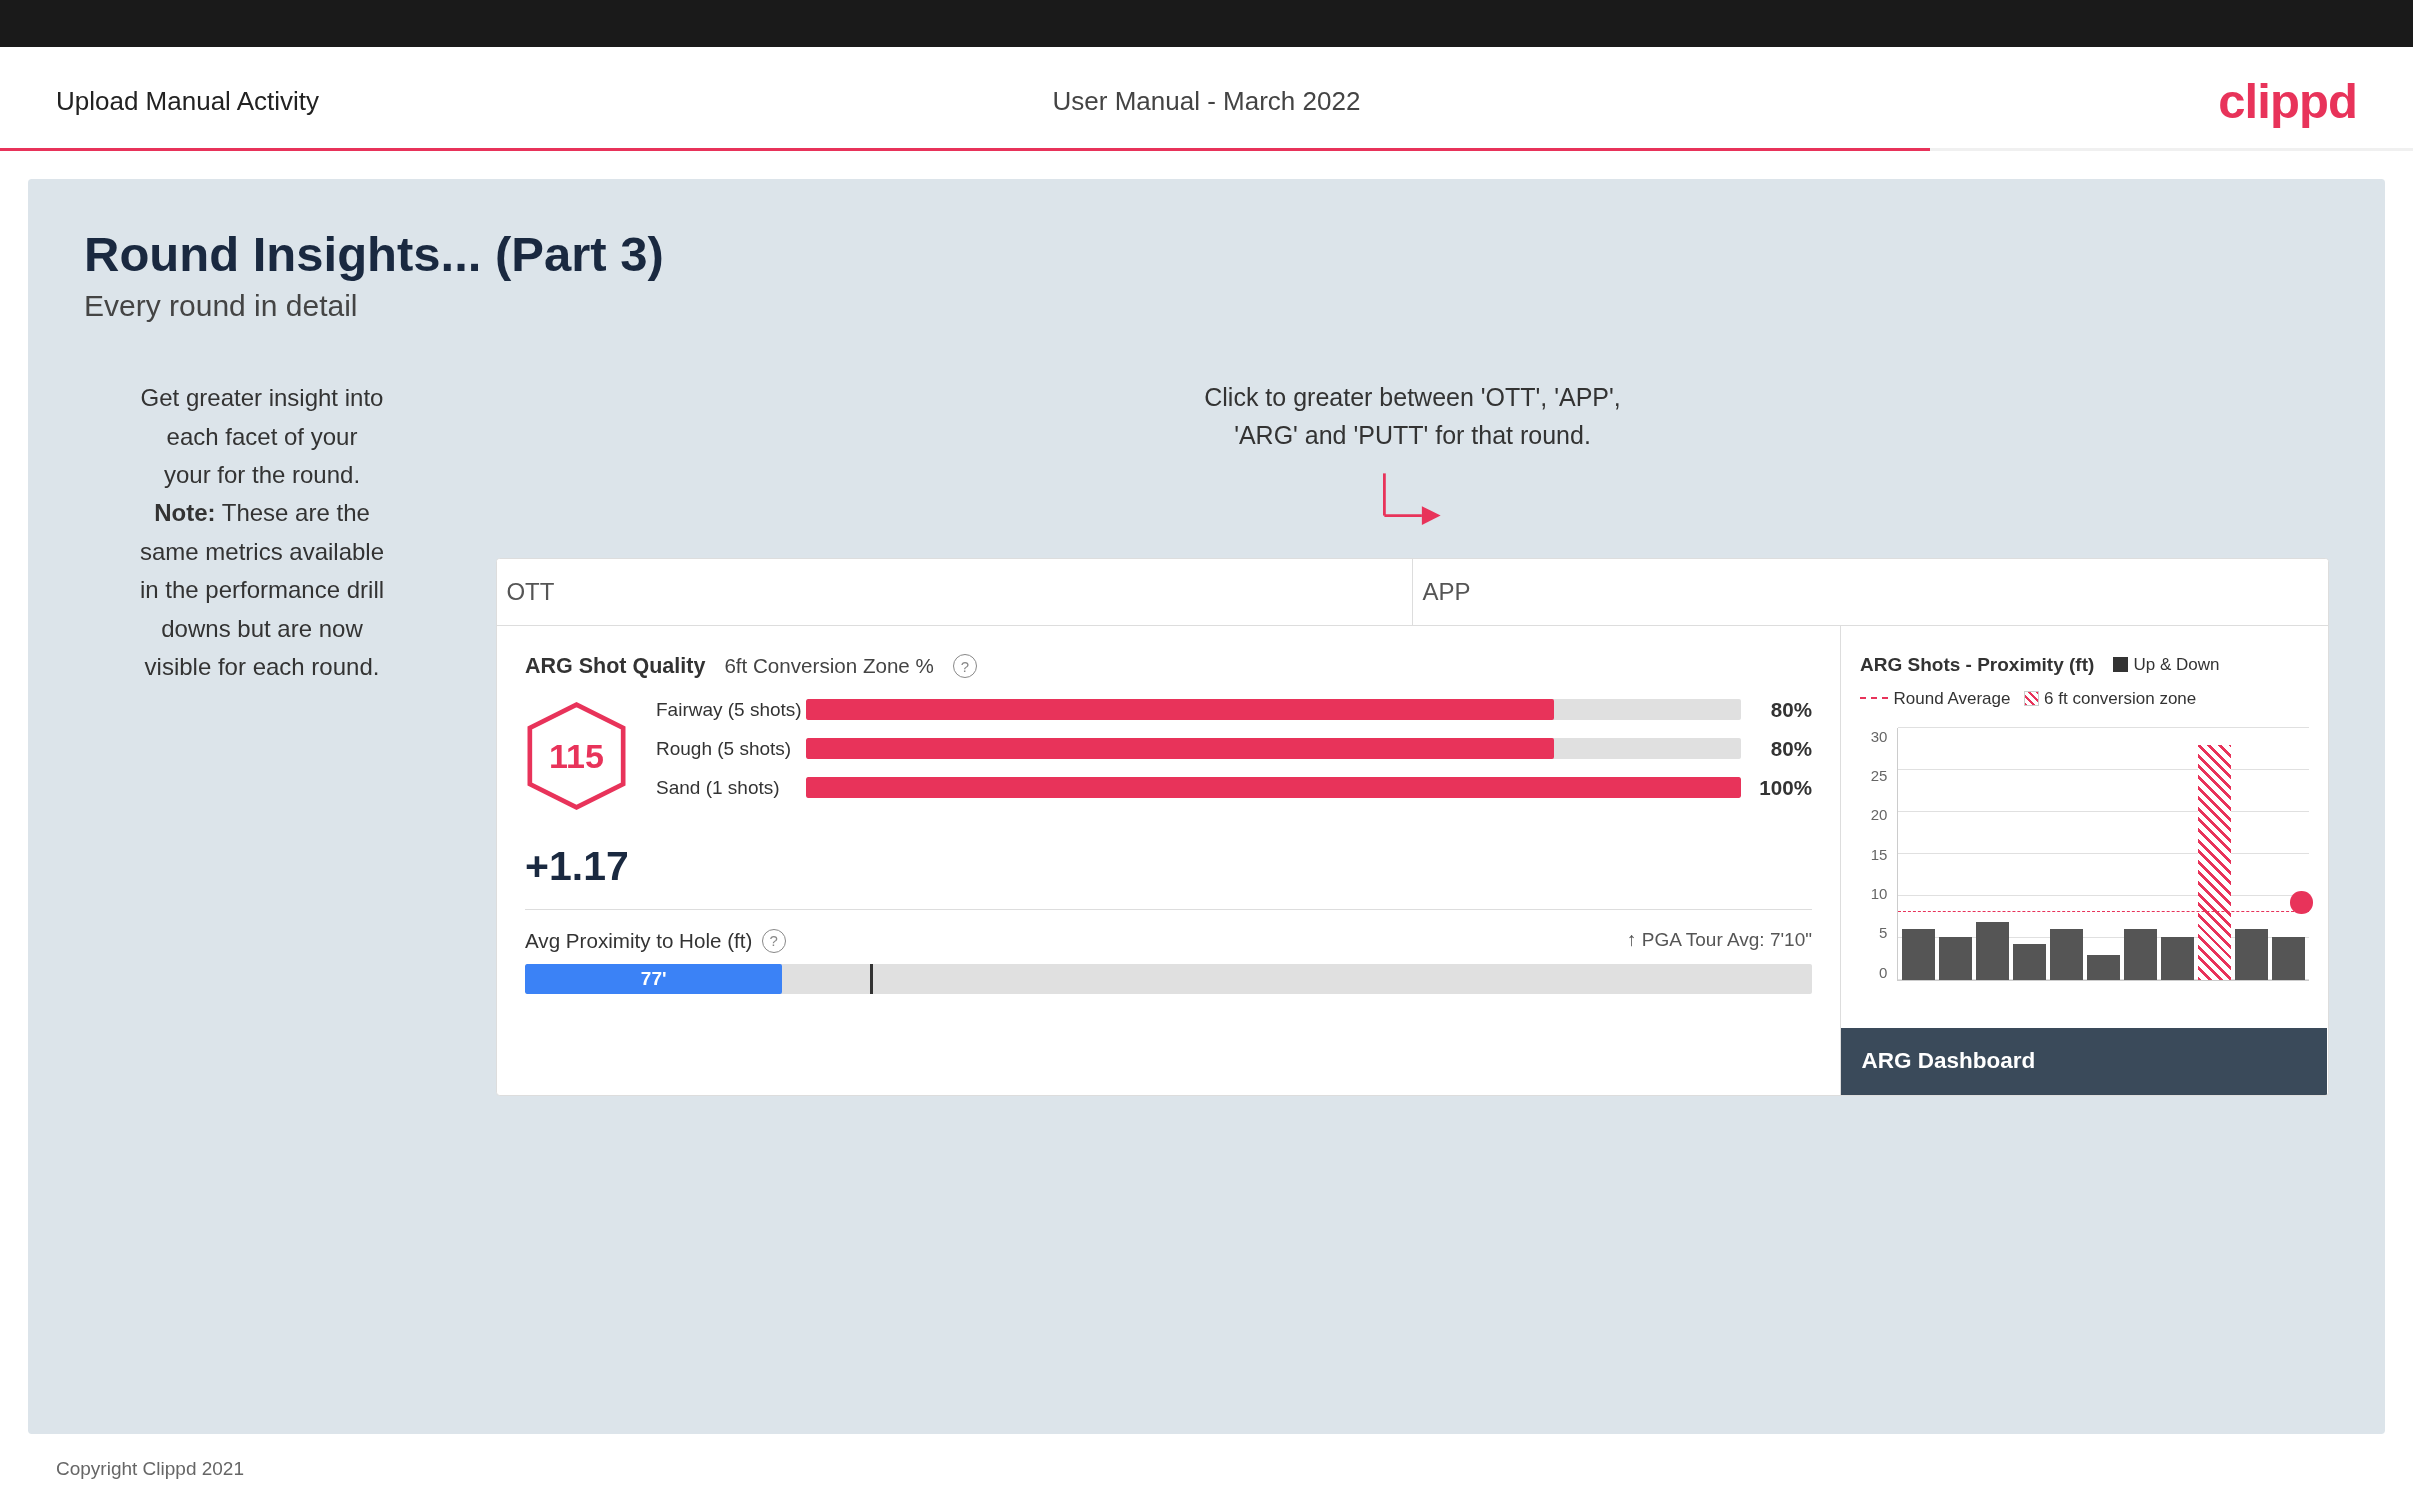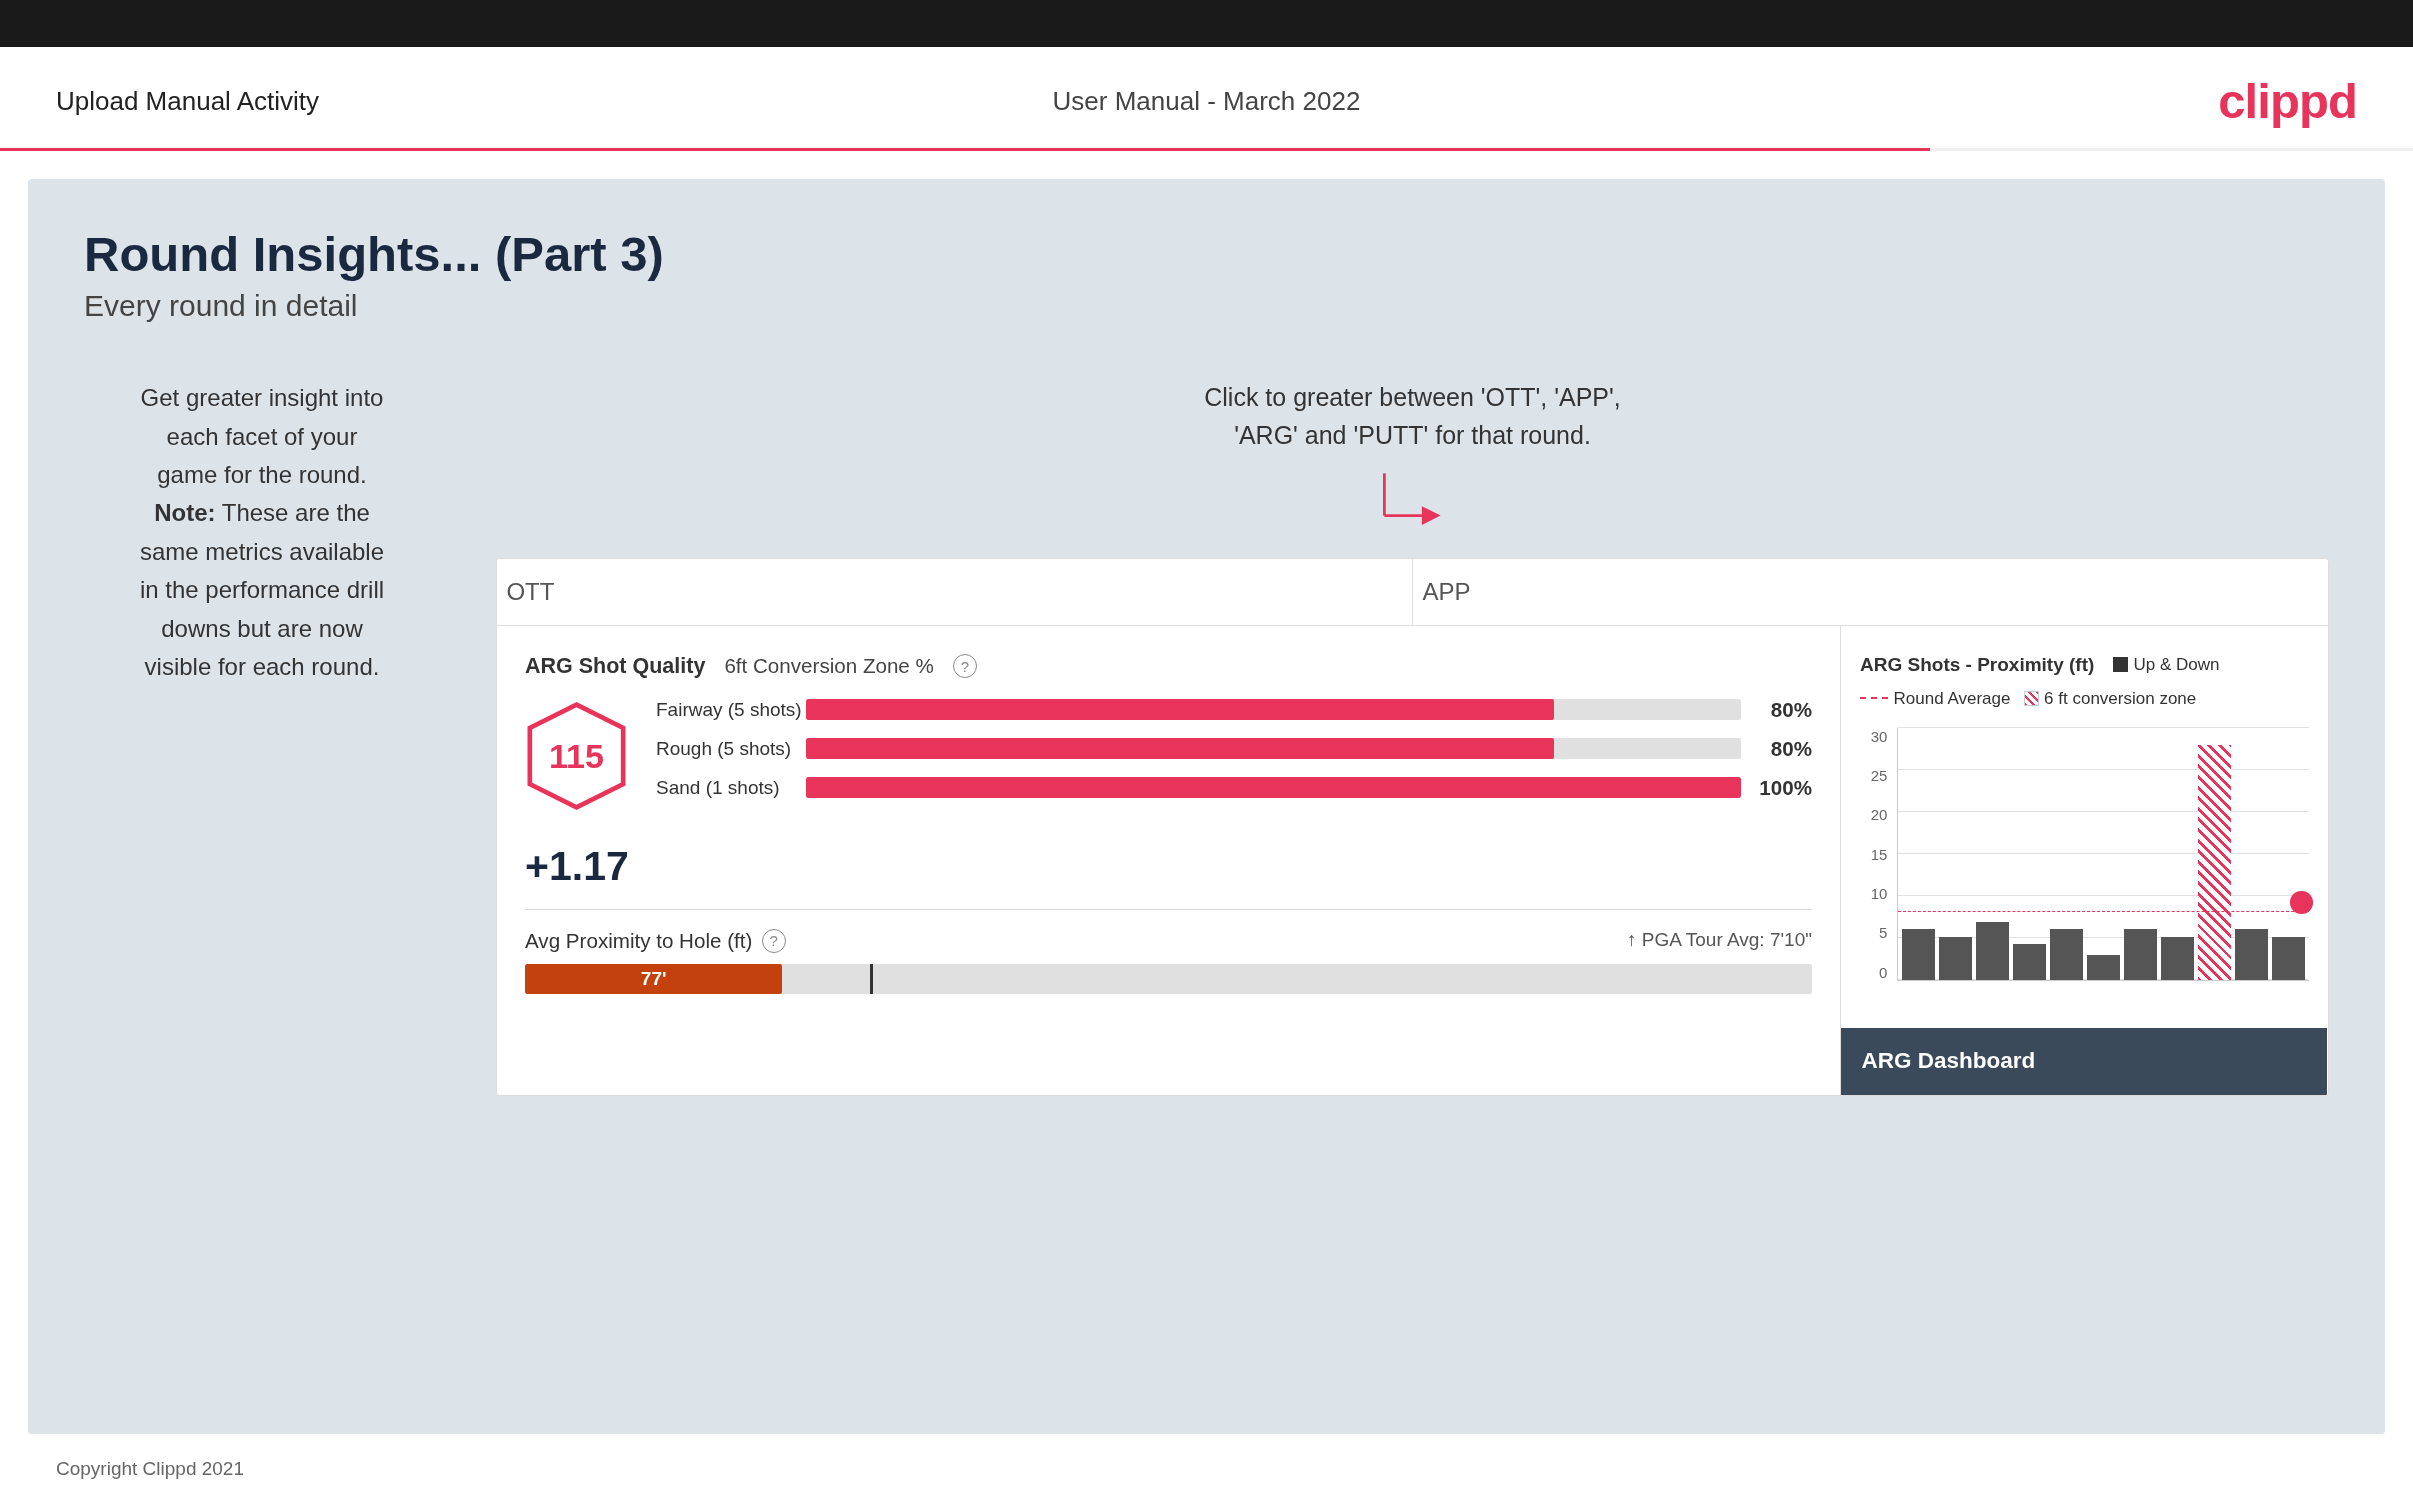--- a/index.html
+++ b/index.html
@@ -287,21 +287,21 @@
     }
     .proximity-bar-container {
       height: 30px;
       background: #e0e0e0;
       border-radius: 1.9px;
       overflow: hidden;
       position: relative;
     }
     .proximity-bar-fill {
       height: 100%;
-      background: #c2410c;
+      background: #3b82f6;
       border-radius: 1.9px;
       display: flex;
       align-items: center;
       justify-content: center;
       color: #fff;
       font-size: 19px;
       font-weight: 700;
       width: 20%;
     }
     .proximity-cursor {
@@ -500,21 +500,21 @@
 
   <div class="page-title">Round Insights... (Part 3)</div>
   <div class="page-subtitle">Every round in detail</div>
 
   <div class="content-row">
 
     <div class="left-panel">
       <div class="left-description">
         <span>Get greater insight into</span><br>
         <span>each facet of your</span><br>
-        <span>game for the round.</span><br>
+        <span>your for the round.</span><br>
         <span class="note-bold">Note:</span><span> These are the</span><br>
         <span>same metrics available</span><br>
         <span>in the performance drill</span><br>
         <span>downs but are now</span><br>
         <span>visible for each round.</span>
       </div>
     </div>
 
     <div class="card-annotation-wrapper">
 

